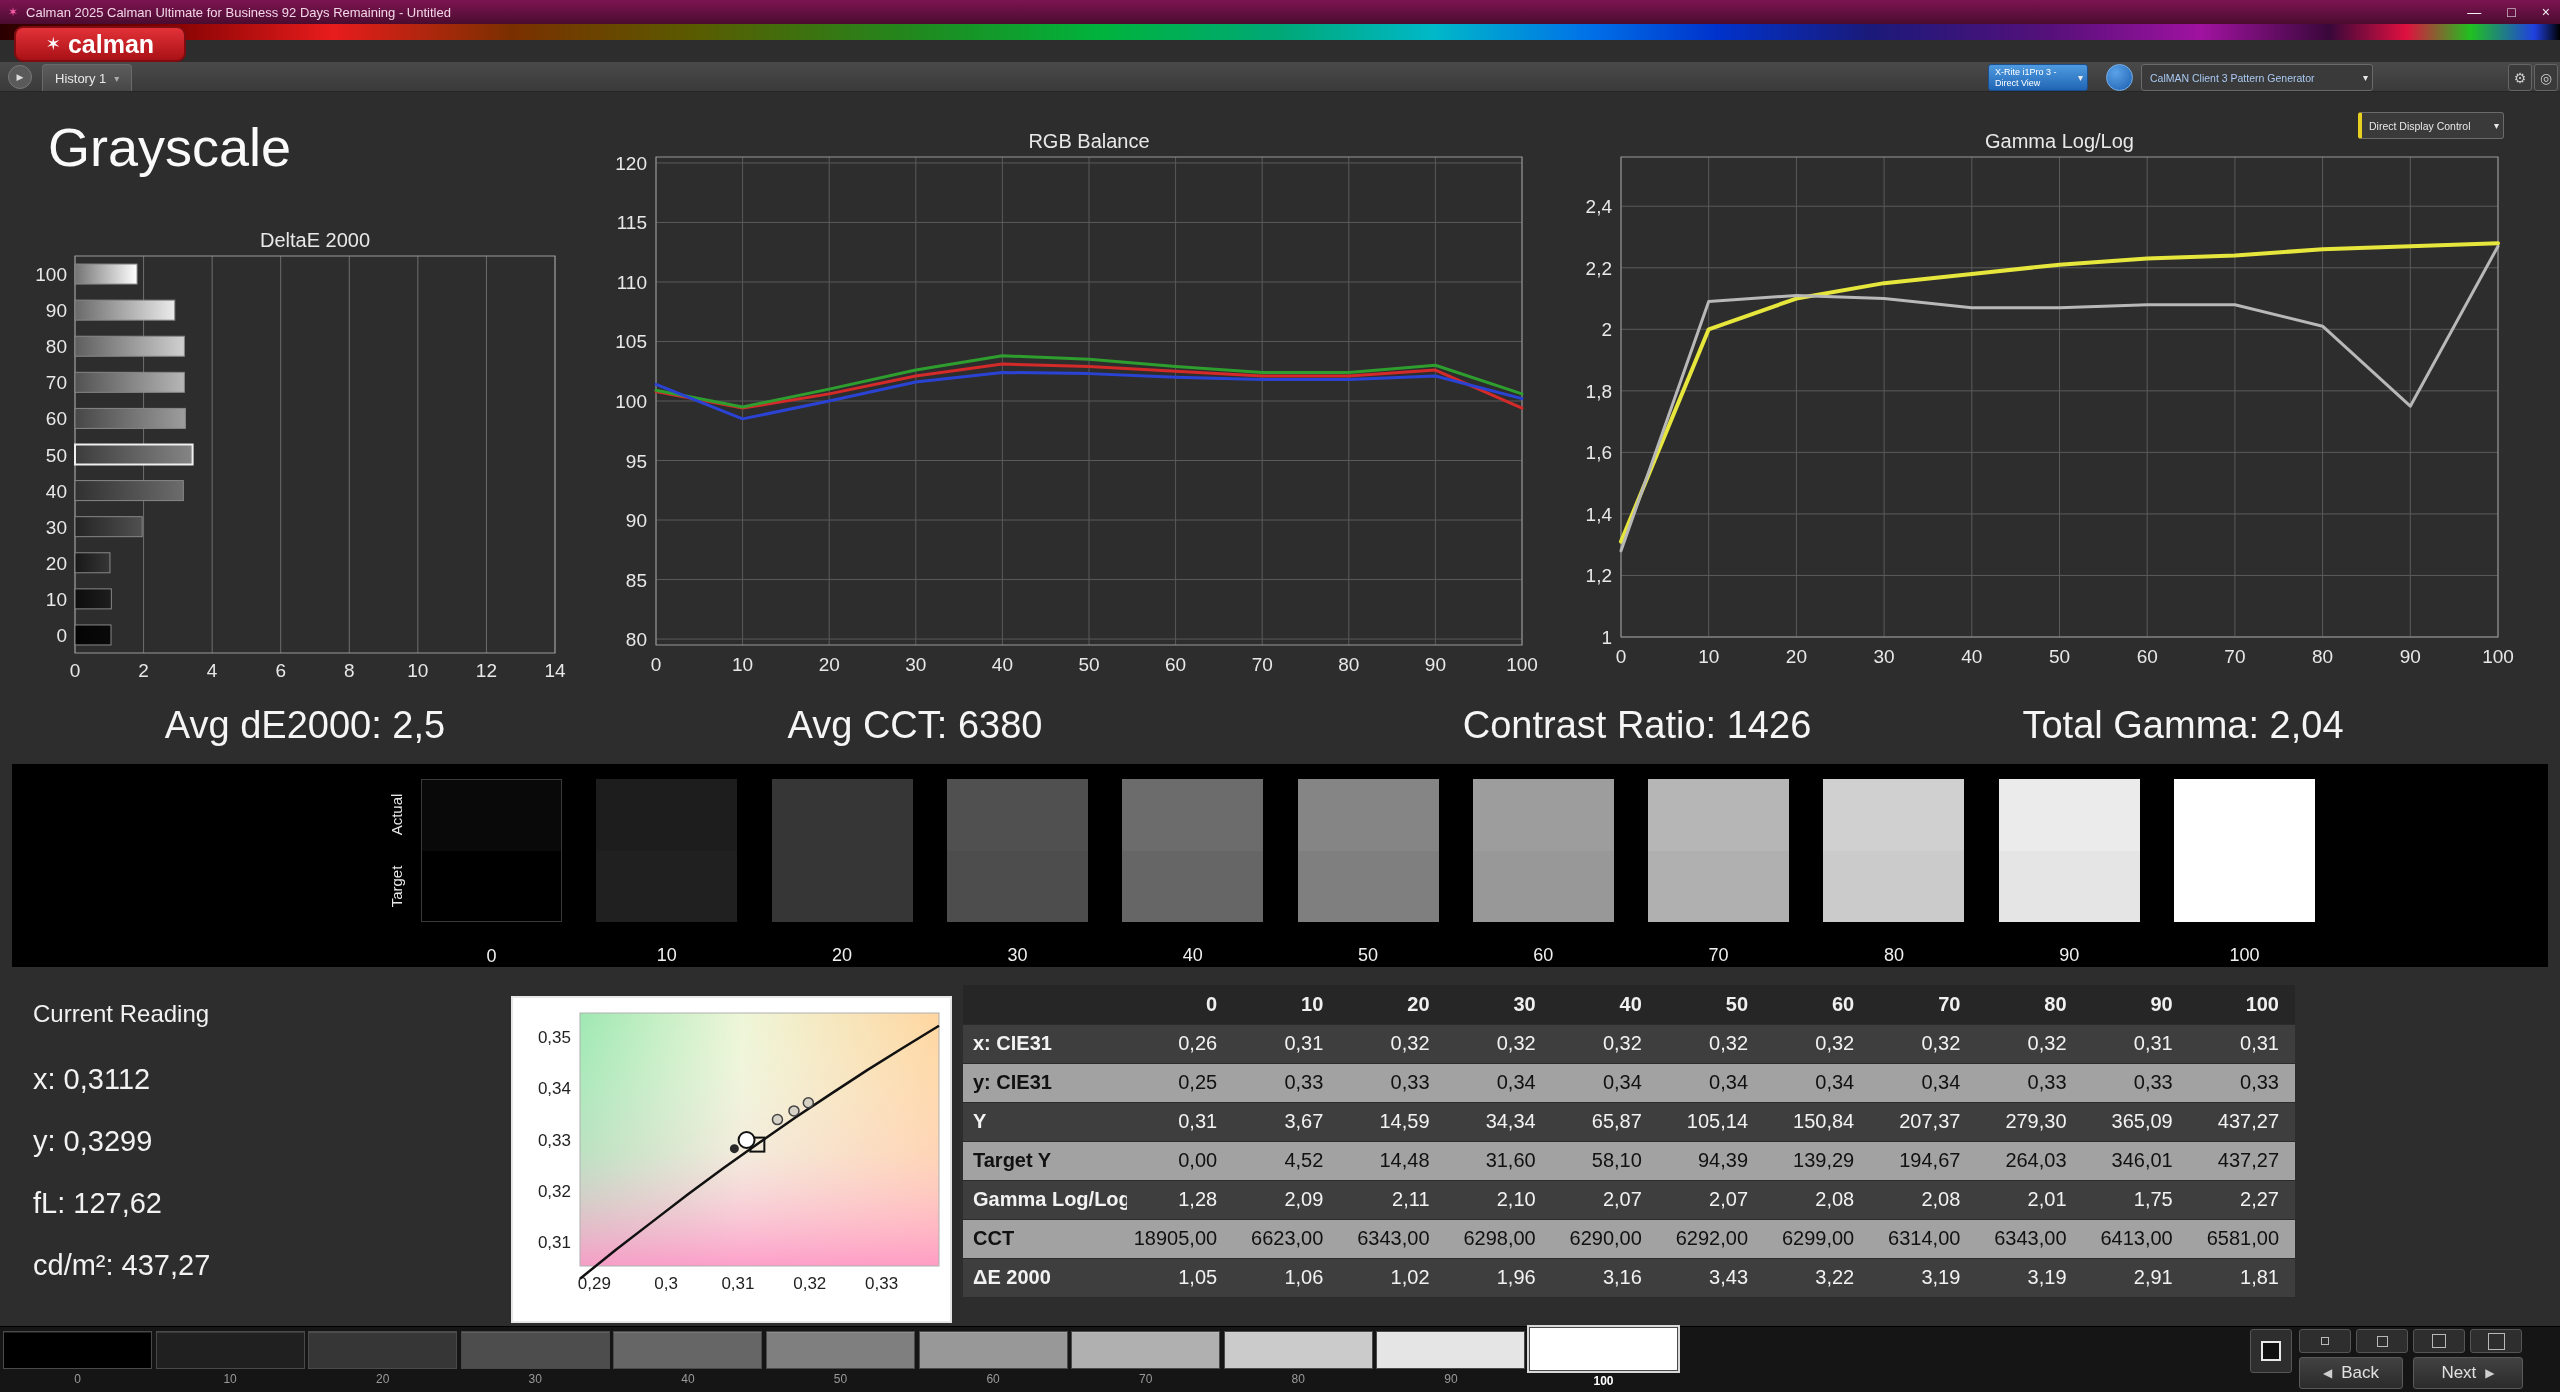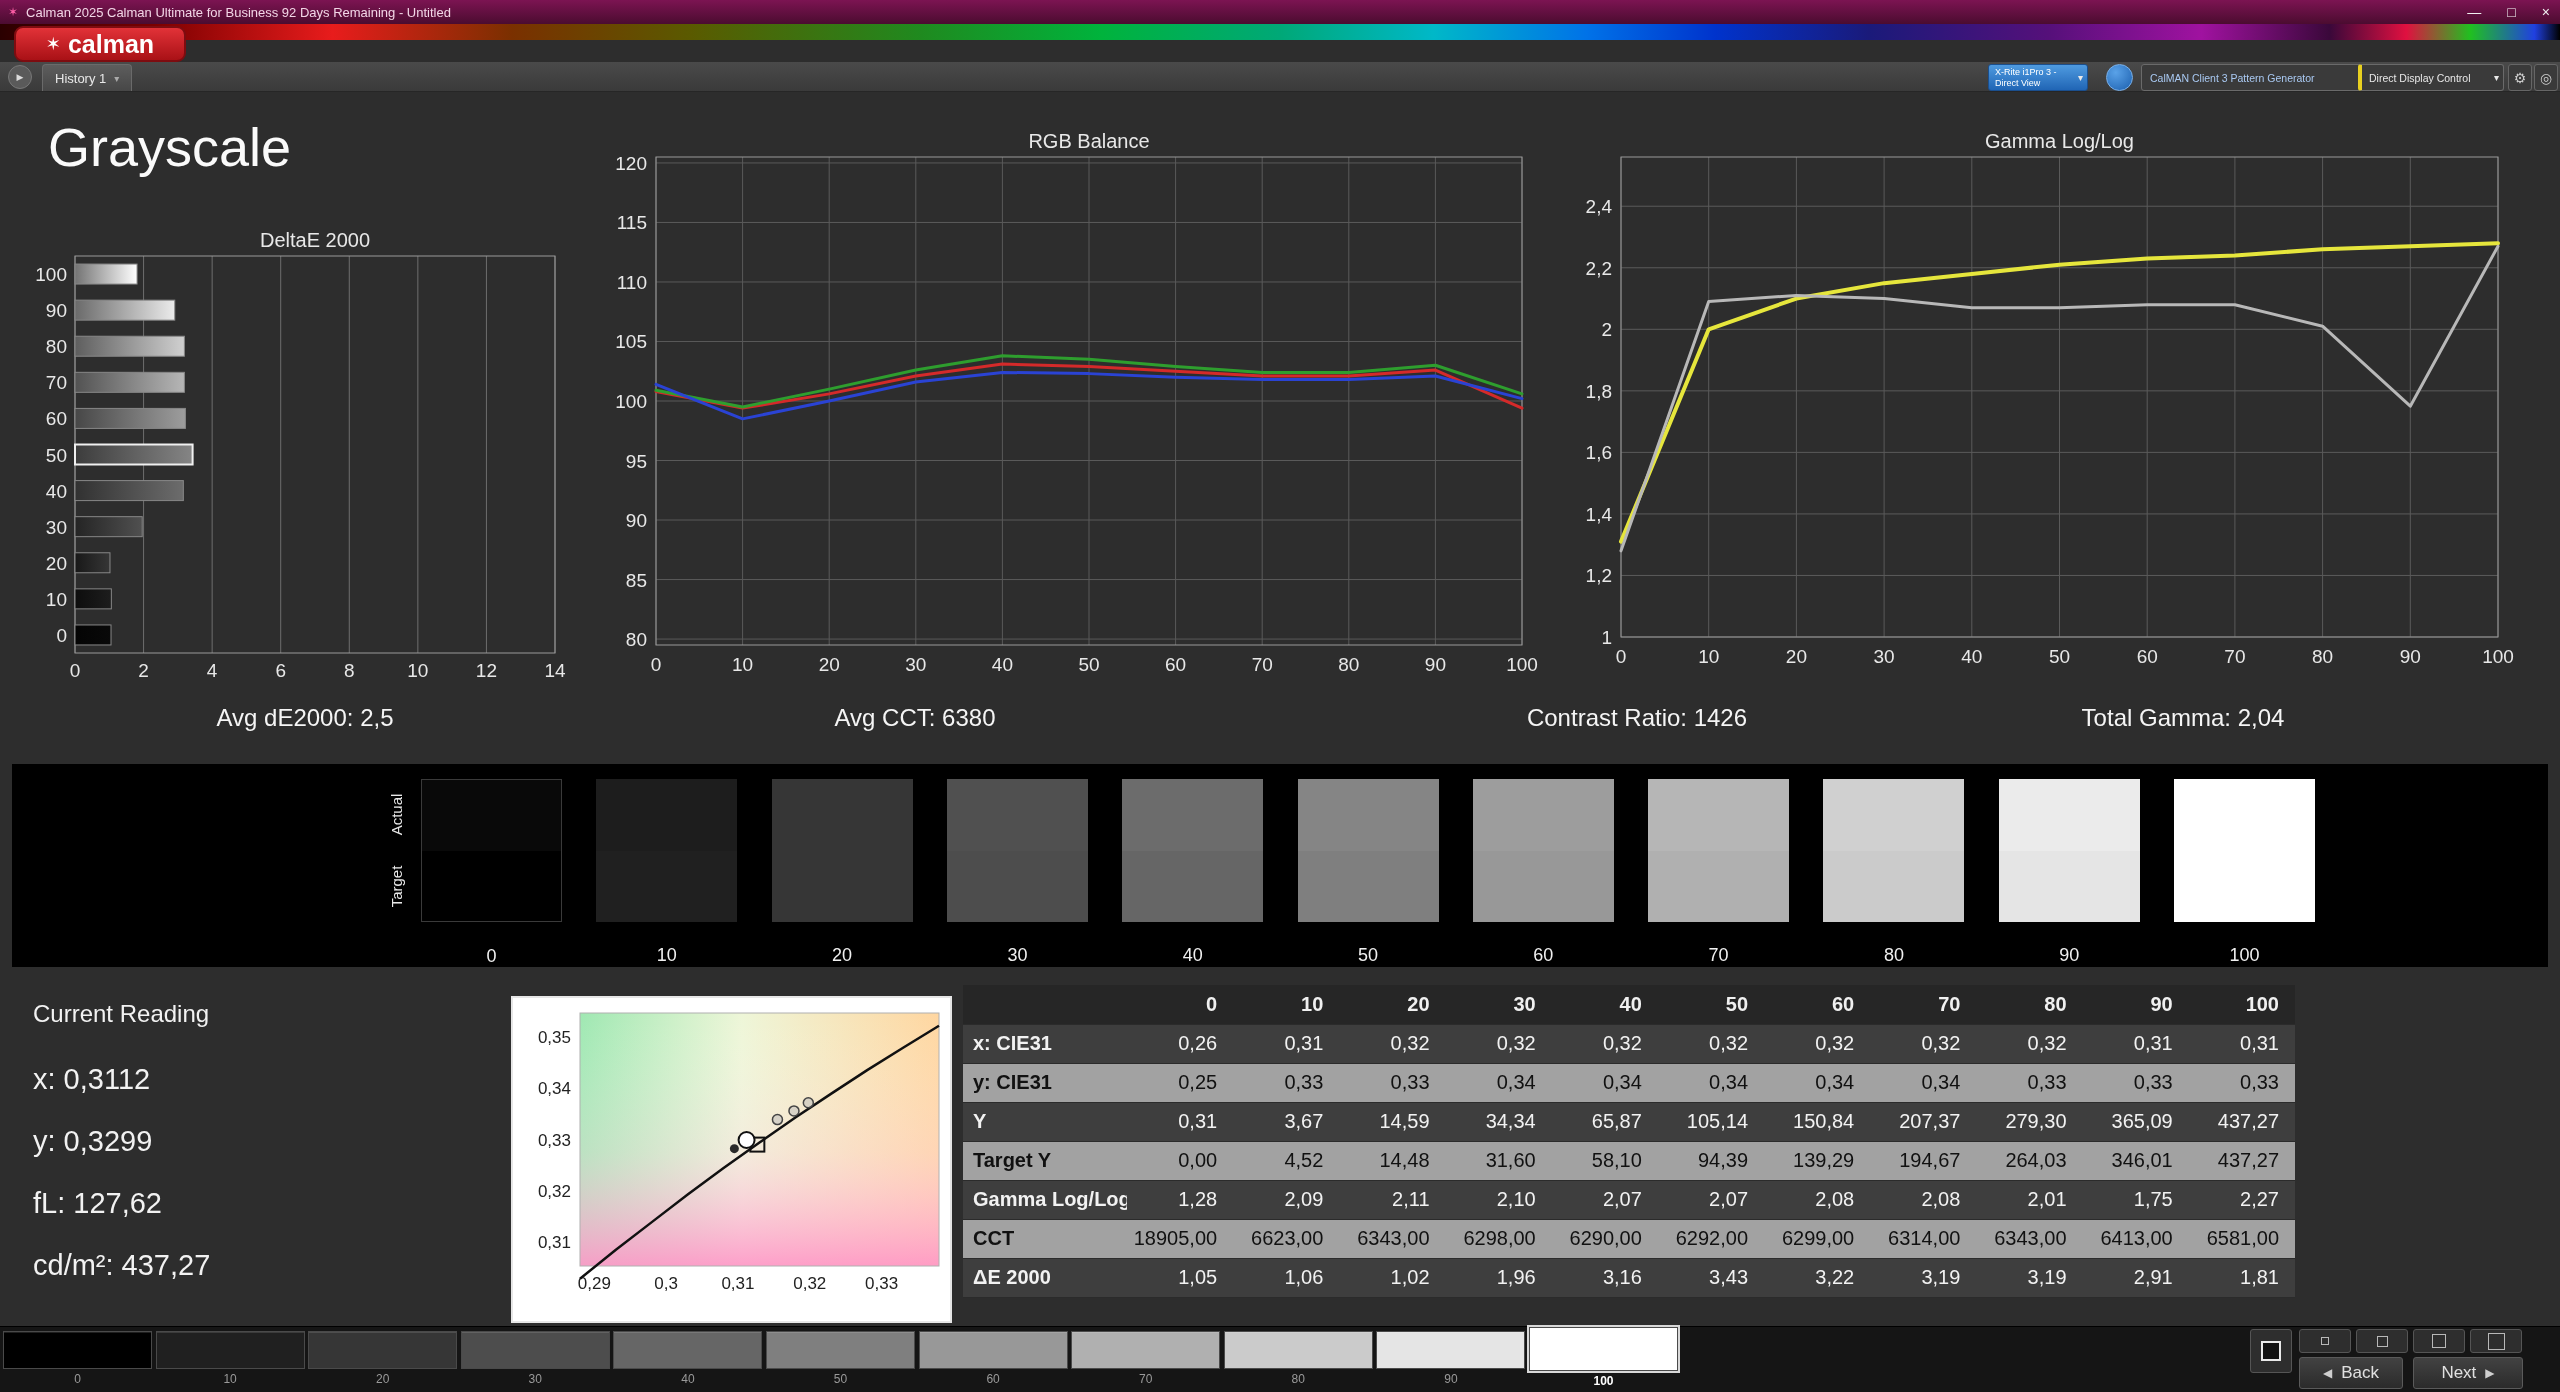--- a/index.html
+++ b/index.html
@@ -24,31 +24,31 @@
 .tabstrip{position:absolute;left:0;top:62px;width:2560px;height:30px;background:linear-gradient(#4a4a4a,#3a3a3a);border-bottom:1px solid #262626;}
 .nav-circle{position:absolute;left:8px;top:3px;width:24px;height:24px;border-radius:50%;background:#5a5a5a;border:1px solid #777;color:#ddd;font-size:9px;display:flex;align-items:center;justify-content:center;}
 .tab{position:absolute;left:42px;top:2px;height:27px;padding:0 12px;background:linear-gradient(#5d5d5d,#474747);border:1px solid #6a6a6a;border-bottom:none;border-radius:4px 4px 0 0;color:#e8e8e8;font-size:13px;display:flex;align-items:center;gap:8px;}
 .tab .caret{color:#aaa;font-size:10px;}
 .pill{position:absolute;top:2px;height:27px;border-radius:3px;display:flex;align-items:center;font-size:11px;}
 .meter-pill{left:1988px;width:100px;background:linear-gradient(#4f9be0,#2065b5);border:1px solid #1b4f8e;color:#fff;padding:2px 16px 2px 6px;align-items:center;}
 .meter-pill .two-line{line-height:1.15;font-size:9px;}
 .pill .chev{position:absolute;right:4px;color:#e8e8e8;font-size:10px;}
 .badge{position:absolute;left:2106px;top:2px;width:27px;height:27px;border-radius:50%;background:radial-gradient(circle at 35% 30%,#5aa2e8,#1b5fae);border:1px solid #7ab0e8;display:flex;align-items:center;justify-content:center;color:#fff;font-size:8px;}
 .pg-pill{left:2141px;width:232px;background:#3a3a3a;border:1px solid #6a6a6a;color:#a9c9f2;padding:0 18px 0 8px;font-size:10.5px;}
-.dd-pill{left:2358px;width:146px;background:#3a3a3a;border:1px solid #6a6a6a;border-left:4px solid #e8d020;color:#e8e8e8;padding:0 16px 0 7px;font-size:10.5px;}
+.dd-pill{left:2358px;width:146px;background:#3a3a3a;border:1px solid #6a6a6a;border-left:4px solid #e8d020;color:#e8e8e8;padding:0 16px 0 7px;font-size:10.5px;margin-top:48px;}
 .sq-btn{position:absolute;top:2px;width:24px;height:27px;background:#3a3a3a;border:1px solid #666;border-radius:3px;color:#ccc;font-size:14px;display:flex;align-items:center;justify-content:center;}
 
 
 .page-title{position:absolute;left:48px;top:116px;font-size:54px;color:#fafafa;}
 .chart{position:absolute;}
 #svg-deltae{left:20px;top:225px;}
 #svg-rgb{left:580px;top:130px;}
 #svg-gamma{left:1545px;top:130px;}
 
-.stat{position:absolute;top:704px;transform:translateX(-50%);font-size:24px;color:#f5f5f5;white-space:nowrap;}
+.stat{position:absolute;top:704px;transform:translateX(-50%);font-size:38px;color:#f5f5f5;white-space:nowrap;}
 
 
 .strip{position:absolute;left:12px;top:764px;width:2536px;height:203px;background:#000;}
 .rot{position:absolute;left:372px;width:26px;display:flex;align-items:center;justify-content:center;}
 .rot span{transform:rotate(-90deg);color:#e8e8e8;font-size:15px;white-space:nowrap;}
 .rot.actual{top:15px;height:71px;}
 .rot.target{top:87px;height:71px;}
 .patch{position:absolute;top:15px;width:141px;height:143px;display:flex;flex-direction:column;}
 .patch .half{flex:1;}
 .patch-label{position:absolute;top:166px;width:100%;text-align:center;color:#f0f0f0;font-size:18px;}

